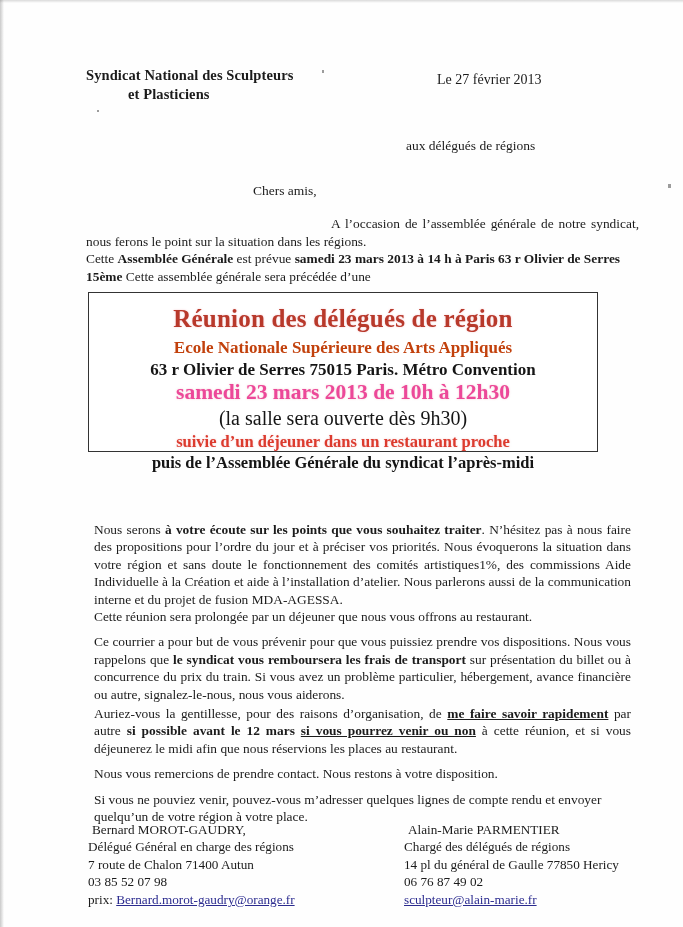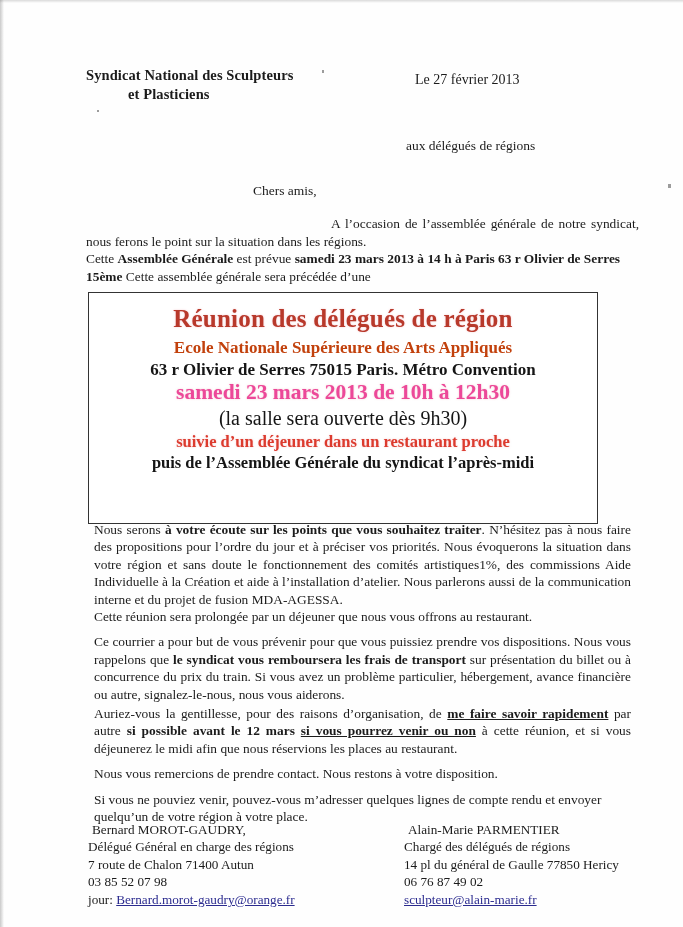--- a/index.html
+++ b/index.html
@@ -49,21 +49,21 @@
   .org-line1, .org-line2 {
     font-weight: bold;
     font-size: 14.5px;
     letter-spacing: .1px;
     line-height: 19px;
   }
   .org-line2 { padding-left: 42px; }
 
   .letter-date {
     position: absolute;
-    left: 415px;
+    left: 437px;
     top: 72px;
     font-size: 14px;
   }
   .recipient {
     position: absolute;
     left: 406px;
     top: 138px;
     font-size: 13.5px;
   }
   .salutation {
@@ -85,21 +85,21 @@
   }
   .intro .indent { display: inline-block; width: 245px; }
   b, strong { font-weight: bold; }
 
   
   .announce-box {
     position: absolute;
     left: 88px;
     top: 292px;
     width: 510px;
-    height: 232px;
+    height: 160px;
     border: 1.6px solid #333333;
     box-sizing: border-box;
     text-align: center;
     background: #ffffff;
   }
   .ann-title {
     margin-top: 12px;
     font-size: 25px;
     font-weight: bold;
     color: #b8392b;
@@ -235,21 +235,21 @@
     </p>
     <p class="nojustify">Nous vous remercions de prendre contact. Nous restons à votre disposition.</p>
     <p class="nojustify"> Si vous ne pouviez venir, pouvez-vous m’adresser quelques lignes de compte rendu et envoyer quelqu’un de votre région à votre place.</p>
   </div>
 
   <div class="sig-col" id="sig-left">
     <div class="sig-name"> Bernard MOROT-GAUDRY,</div>
     <div class="sig-role">Délégué Général en charge des régions</div>
     <div class="sig-addr">7 route de Chalon 71400 Autun</div>
     <div class="sig-phone">03 85 52 07 98</div>
-    <div class="sig-email-row"><span>jour: </span><span class="email-link">Bernard.morot-gaudry@orange.fr</span></div>
+    <div class="sig-email-row"><span>prix: </span><span class="email-link">Bernard.morot-gaudry@orange.fr</span></div>
   </div>
 
   <div class="sig-col" id="sig-right">
     <div class="sig-name">Alain-Marie PARMENTIER</div>
     <div class="sig-role">Chargé des délégués de régions</div>
     <div class="sig-addr">14 pl du général de Gaulle 77850 Hericy</div>
     <div class="sig-phone">06 76 87 49 02</div>
     <div class="sig-email-row"><span class="email-link">sculpteur@alain-marie.fr</span></div>
   </div>
 

